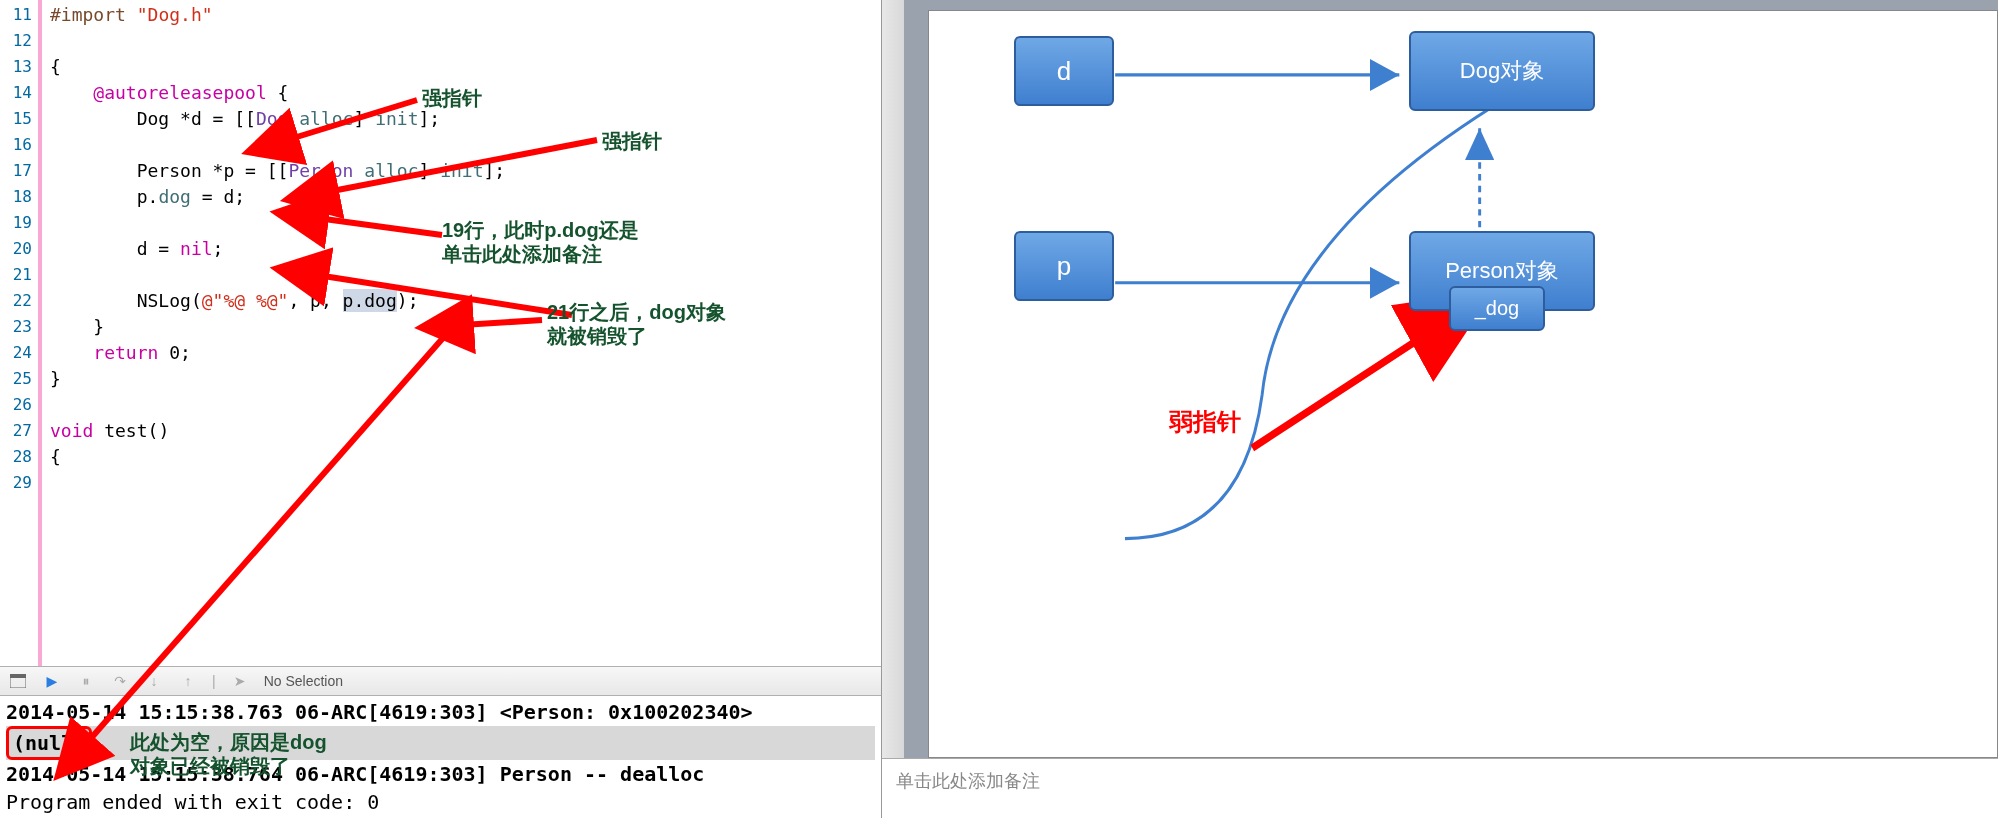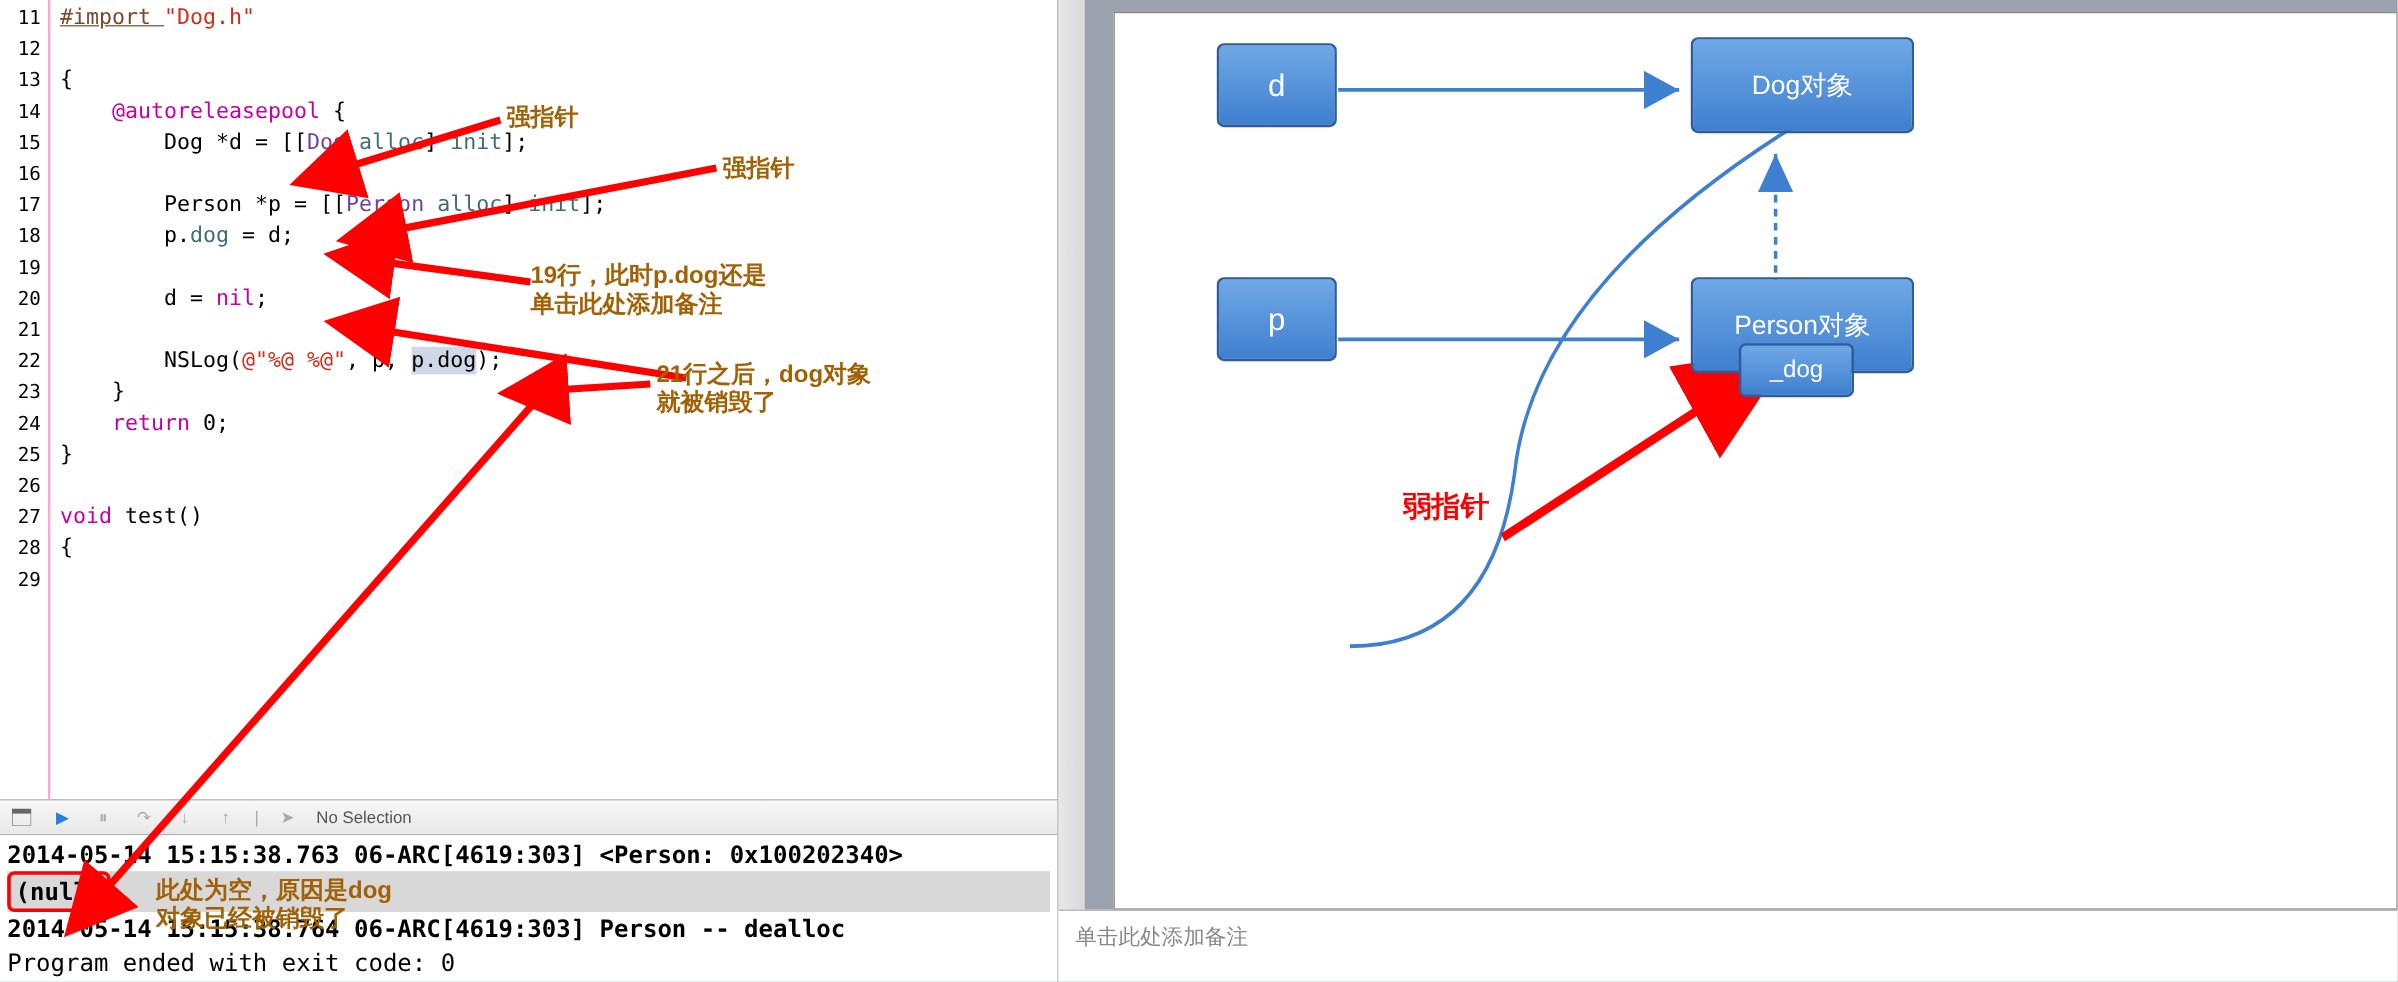--- a/index.html
+++ b/index.html
@@ -1,34 +1,34 @@
 <!DOCTYPE html>
 <html><head>
 <meta charset="utf-8">
 <style>
 * { margin: 0; padding: 0; box-sizing: border-box; }
 body { font-family: Menlo, Monaco, Consolas, monospace; display: flex; width: 1998px; height: 818px; overflow: hidden; }
 .left-panel { width: 881px; display: flex; flex-direction: column; background: #fff; position: relative; }
 .code-area { flex: 1; display: flex; overflow: hidden; }
-.gutter { width: 42px; background: #fff; border-right: 2px solid #f9a8d4; text-align: right; padding-right: 6px; color: #000000; font-size: 16px; line-height: 26px; padding-top: 2px; }
+.gutter { width: 42px; background: #fff; border-right: 4px solid #f9a8d4; text-align: right; padding-right: 6px; color: #0369a1; font-size: 16px; line-height: 26px; padding-top: 2px; }
 .gutter div { height: 26px; }
 .code { flex: 1; font-size: 18px; line-height: 26px; padding-top: 2px; padding-left: 8px; position: relative; }
 .code-line { height: 26px; white-space: pre; }
 .kw { color: #c800a4; }
 .type { color: #6f41a8; }
 .str { color: #d12f1b; }
 .prop { color: #3f6e74; }
-.pre { color: #78492a; text-decoration: underline; }
+.pre { color: #78492a; }
 .highlight-sel { background: #cfd8e6; padding: 1px 0; }
 .toolbar { height: 30px; background: linear-gradient(#f7f7f7,#e8e8e8); border-top: 1px solid #b0b0b0; border-bottom: 1px solid #b0b0b0; display: flex; align-items: center; padding: 0 8px; gap: 14px; color: #555; font-size: 14px; font-family: -apple-system, Helvetica, Arial, sans-serif; }
 .toolbar .icon { display: inline-flex; align-items: center; justify-content: center; width: 20px; height: 20px; }
 .console { background: #fff; font-size: 20px; line-height: 28px; font-weight: bold; padding: 2px 6px; font-family: Menlo, Monaco, monospace; }
 .console-line { white-space: pre; }
 .null-box { border: 3px solid #ff0000; border-radius: 6px; padding: 0 4px; display: inline-block; }
-.annotation { position: absolute; color: #a16207; font-weight: bold; font-size: 20px; font-family: "Heiti SC","Microsoft YaHei",sans-serif; z-index: 10; pointer-events: none; }
+.annotation { position: absolute; color: #14532d; font-weight: bold; font-size: 20px; font-family: "Heiti SC","Microsoft YaHei",sans-serif; z-index: 10; pointer-events: none; }
 .arrow-svg { position: absolute; z-index: 9; pointer-events: none; }
 .right-panel { flex: 1; display: flex; flex-direction: column; border-left: 1px solid #999; }
 .ppt-area { flex: 1; background: #9aa3ad; position: relative; display: flex; }
 .ppt-scrollbar { width: 22px; background: linear-gradient(90deg,#e8e8e8,#d8d8d8); }
 .slide-canvas { flex: 1; position: relative; margin: 0; }
 .slide-inner { position: absolute; inset: 10px 0 0 24px; background: #fff; border: 1px solid #888; }
 .node { position: absolute; background: linear-gradient(#6fa8e6,#3f7fcf); border: 2px solid #2e5d9e; border-radius: 6px; color: #fff; display: flex; align-items: center; justify-content: center; font-size: 22px; font-family: "Heiti SC","Microsoft YaHei",sans-serif; }
 .node-small { width: 100px; height: 70px; font-size: 26px; }
 .node-big { width: 186px; height: 80px; font-size: 22px; }
 .node-sub { width: 96px; height: 45px; font-size: 20px; }

